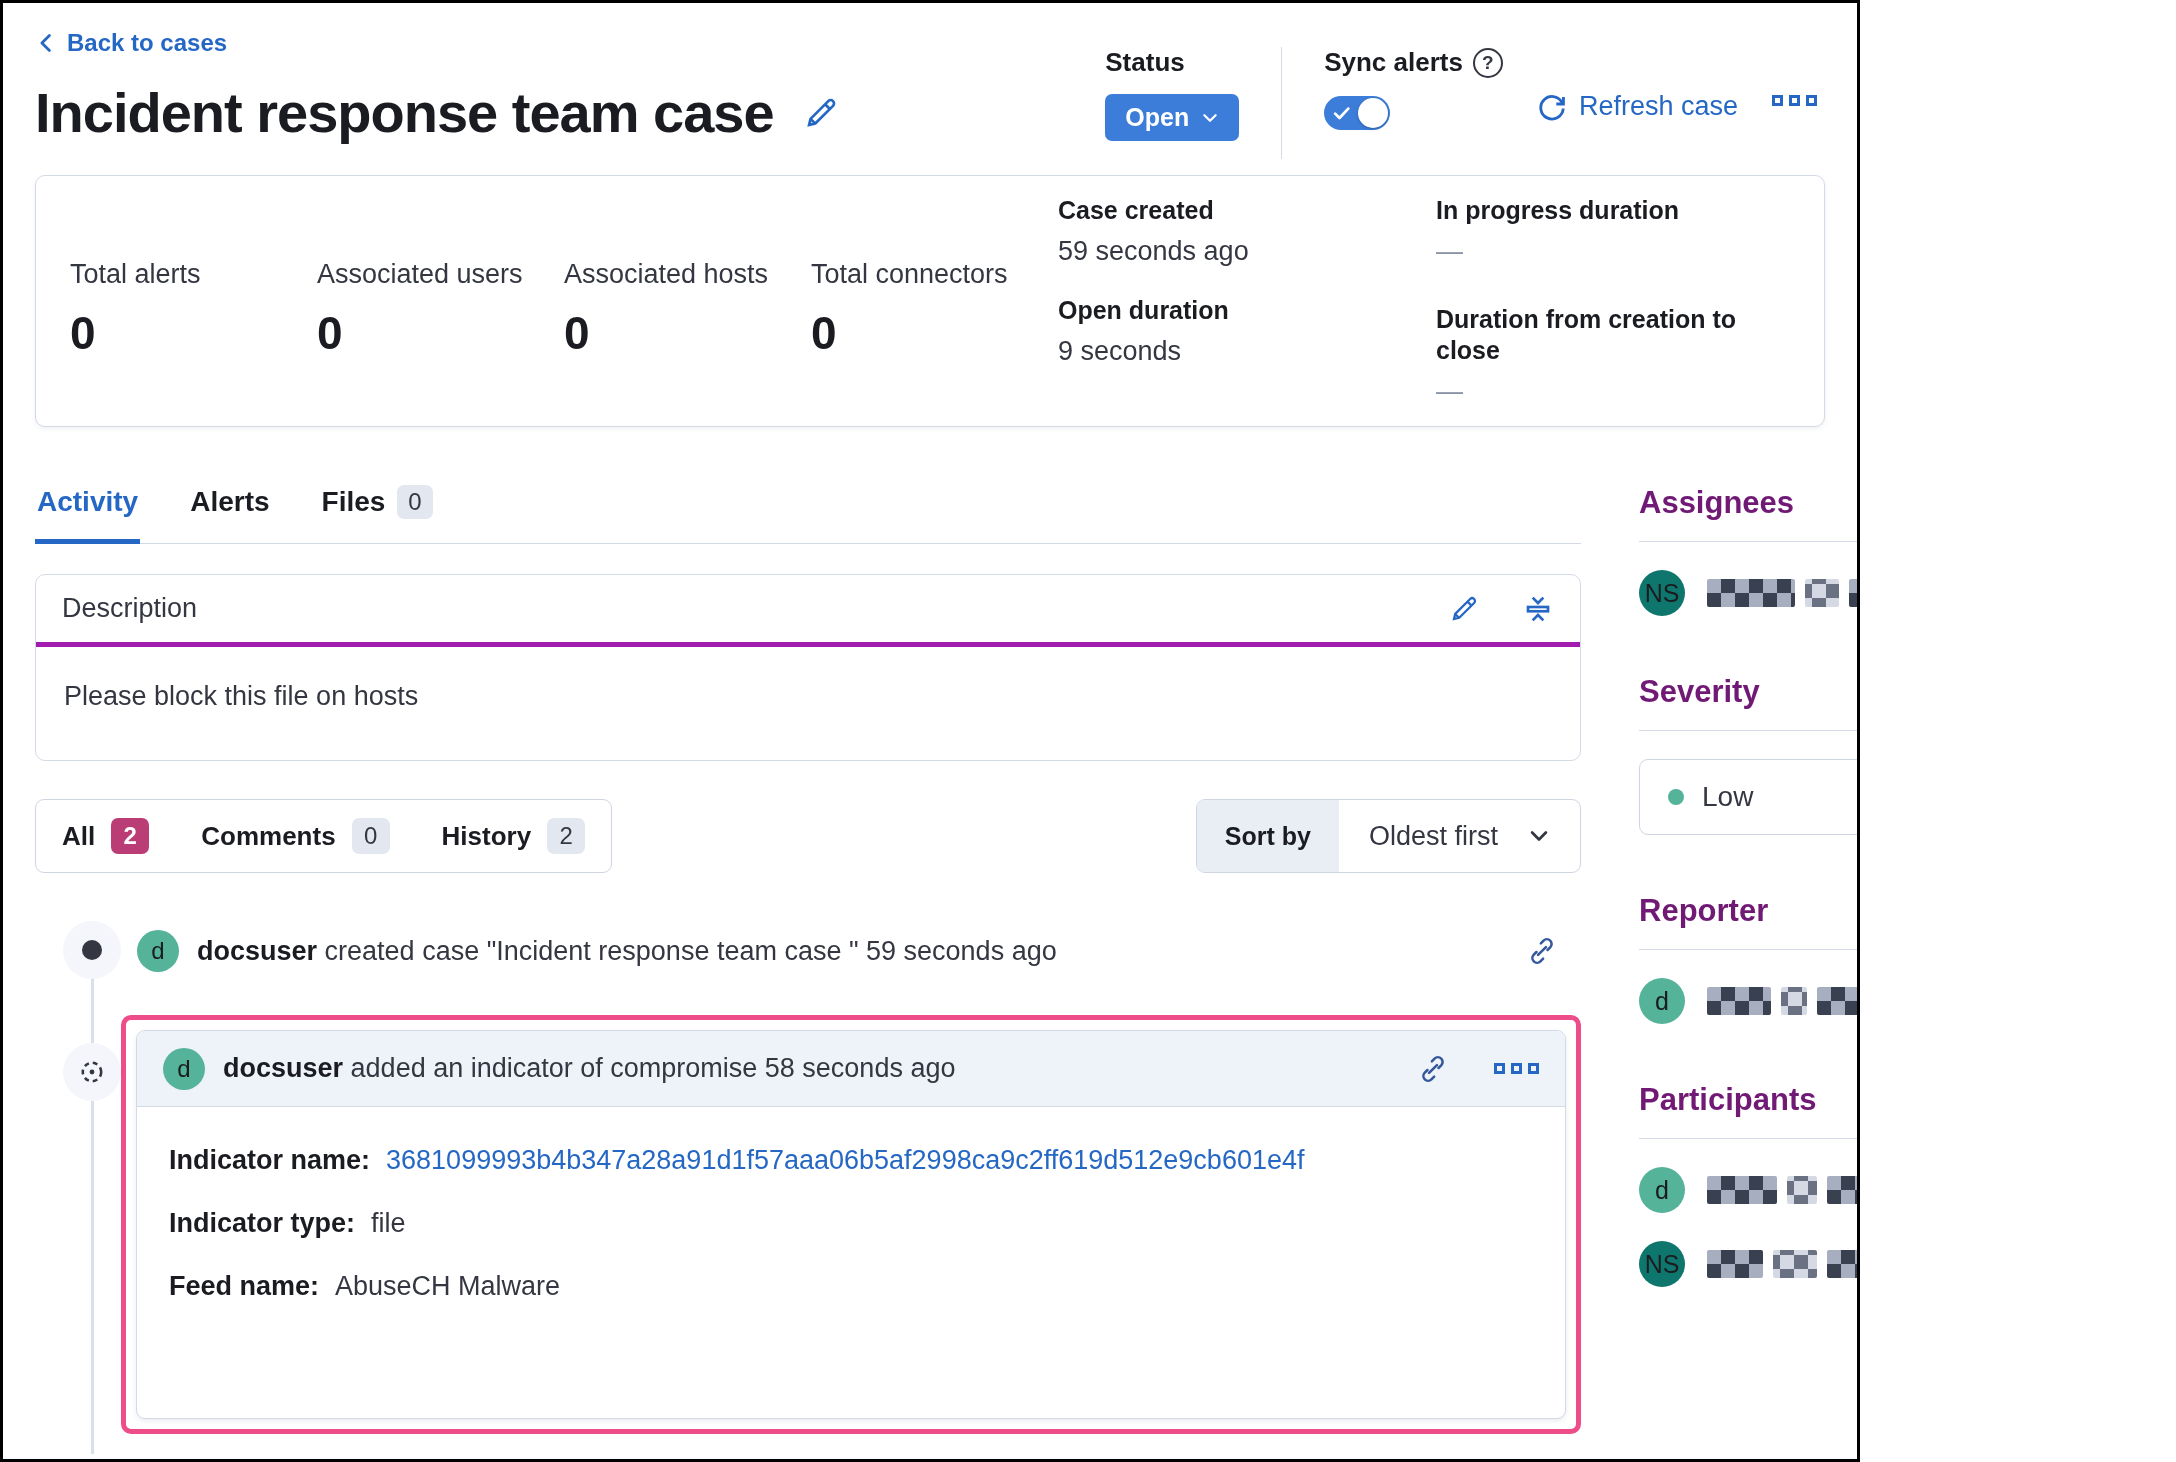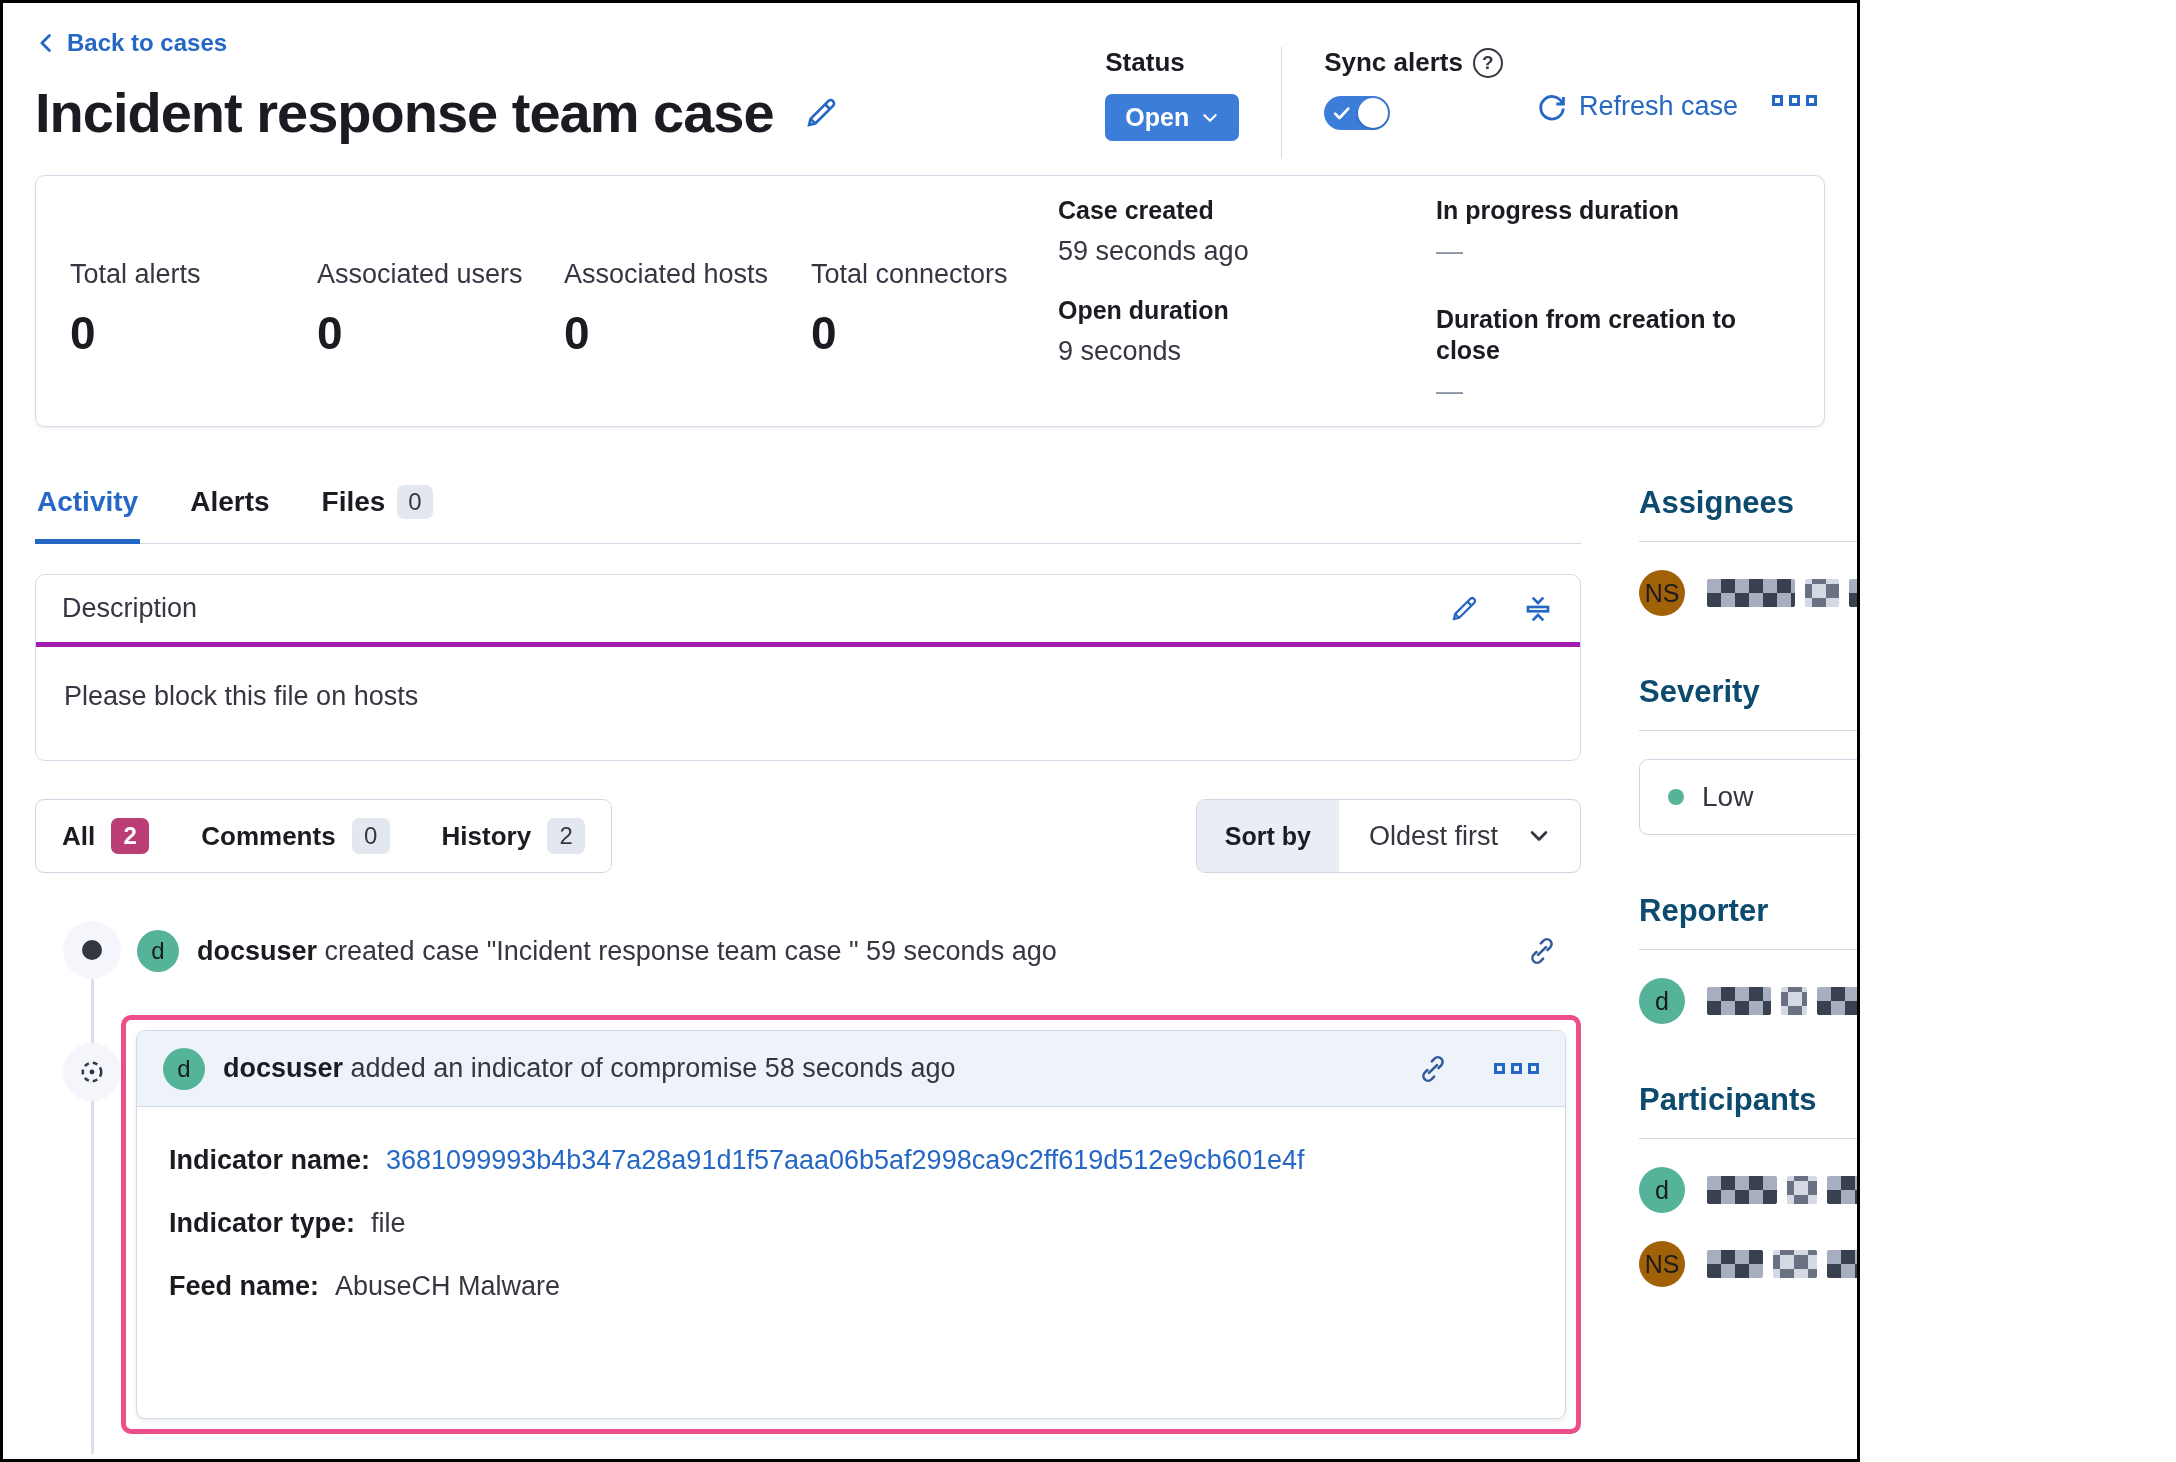--- a/index.html
+++ b/index.html
@@ -80,42 +80,42 @@
   .sort-value { display:flex; align-items:center; gap:30px; padding:0 30px; font-size:27px; color:#343741; cursor:pointer; }
 
   
   .timeline { position:relative; margin-top:42px; }
   .timeline::before { content:""; position:absolute; left:56px; top:44px; bottom:-20px; width:3px; background:#d9dfeb; }
   .marker { position:absolute; left:28px; width:58px; height:58px; border-radius:50%; background:#f4f6fc; display:flex; align-items:center; justify-content:center; z-index:2; }
   .marker-dot { width:20px; height:20px; border-radius:50%; background:#343741; }
   .event-row { margin-left:102px; height:72px; display:flex; align-items:center; gap:18px; padding-right:22px; }
   .avatar { border-radius:50%; display:inline-flex; align-items:center; justify-content:center; color:#1a1c21; font-weight:500; flex:0 0 auto; }
   .avatar.green { background:#54b399; }
-  .avatar.brown { background:#a16207; }
+  .avatar.brown { background:#0f766e; }
   .av-42 { width:42px; height:42px; font-size:24px; }
   .av-46 { width:46px; height:46px; font-size:25px; }
   .event-text { font-size:27px; color:#343741; }
   .event-text b { color:#1a1c21; font-weight:700; }
   .link-icon-btn { margin-left:auto; color:#33589c; cursor:pointer; }
 
   .ioc-wrap { margin-left:86px; margin-top:28px; border:5px solid #ed4d88; border-radius:10px; padding:10px; }
   .event-card { border:1px solid #d3dae6; border-radius:9px; background:#fff; overflow:hidden; box-shadow:0 2px 5px rgba(152,162,179,.2); }
   .event-card-head { background:#eef2f9; height:76px; display:flex; align-items:center; gap:18px; padding:0 26px; border-bottom:1px solid #d3dae6;}
   .head-actions { margin-left:auto; display:flex; align-items:center; gap:44px; }
   .boxes.small { margin-top:0; }
   .event-card-body { padding:38px 32px 84px 32px; }
   .ioc-field { display:flex; gap:16px; font-size:27px; margin-bottom:32px; }
   .ioc-label { font-weight:700; color:#1a1c21; }
   .ioc-value { color:#343741; }
   .ioc-value.link { color:#2567c4; cursor:pointer; }
 
   
   .side-section { margin-bottom:58px; }
   .side-head { display:flex; align-items:center; justify-content:space-between; }
-  .side-title { font-size:31px; font-weight:800; color:#0c4a6e; }
+  .side-title { font-size:31px; font-weight:800; color:#701a75; }
   .side-edit { color:#2567c4; cursor:pointer; }
   .side-divider { border-bottom:1px solid #d3dae6; margin-top:20px; }
   .user-row { display:flex; align-items:center; gap:22px; margin-top:28px; }
   .mail-btn { margin-left:auto; color:#98a2b3; cursor:pointer; }
   .mail-btn.active { color:#2567c4; }
   .severity-select { margin-top:28px; height:76px; border:1px solid #cfd6e2; border-radius:9px; display:flex; align-items:center; gap:18px; padding:0 28px; background:#fff; cursor:pointer; }
   .sev-dot { width:16px; height:16px; border-radius:50%; background:#54b399; }
   .sev-text { font-size:28px; color:#343741; }
   .sev-chevron { margin-left:auto; color:#343741; }
 

